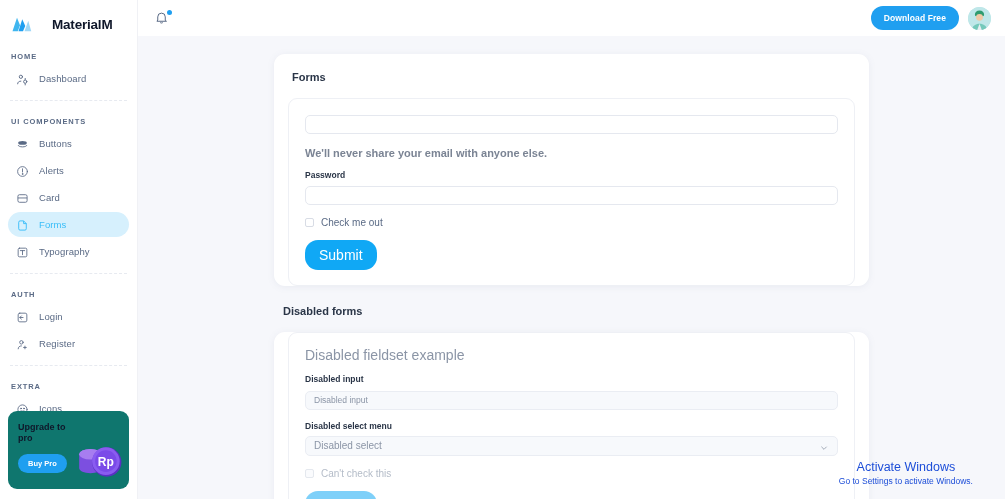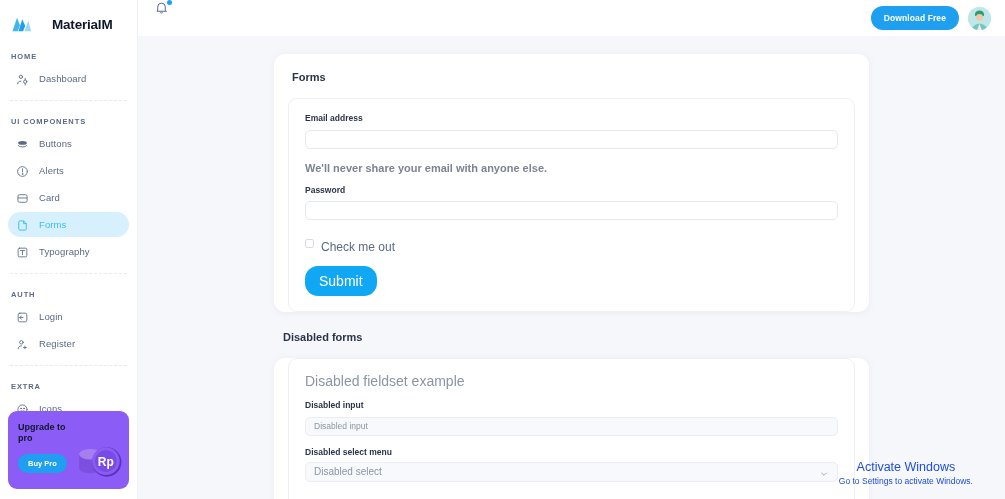--- a/index.html
+++ b/index.html
@@ -42,37 +42,37 @@
 
   .nav-divider {
     border-top: 1px dashed #e7eaf0;
     margin: 9px 10px 0 10px; height: 1px;
   }
 
   
   .upgrade-card {
     position: absolute; left: 8px; bottom: 10px;
     width: 121px; height: 78px;
-    background: #8b5cf6; border-radius: 9px;
+    background: #0f766e; border-radius: 9px;
     padding: 11px 10px 0 10px; overflow: hidden;
   }
   .upgrade-title { font-size: 9px; font-weight: bold; color: #0f172a; line-height: 1.25; width: 60px; }
   .buy-pro {
     margin-top: 9px; display: inline-block;
     background: #1f9ff0; color: #fff;
     font-size: 7.5px; font-weight: bold;
     padding: 5px 10px; border-radius: 11px; border: none; cursor: pointer;
   }
   .coin-art { position: absolute; right: 4px; bottom: 2px; width: 52px; height: 50px; }
 
   
   .main { flex: 1; display: flex; flex-direction: column; min-width: 0; position: relative; }
   .topbar {
     height: 36px; background: #ffffff;
-    display: flex; padding: 0 14px 0 16px;
+    display: flex; align-items: center; padding: 0 14px 0 16px;
     flex: 0 0 36px;
   }
   .bell-wrap { position: relative; width: 17px; height: 17px; cursor: pointer; }
   .bell-dot {
     position: absolute; right: -1px; top: 0px;
     width: 5px; height: 5px; border-radius: 50%; background: #1f9ff0;
   }
   .topbar-right { margin-left: auto; display: flex; align-items: center; gap: 9px; }
   .download-free {
     background: #1f9ff0; color: #fff; border: none; cursor: pointer;
@@ -107,21 +107,21 @@
     outline: none;
   }
   .f-help { font-size: 11px; color: #7b8494; margin-top: 13px; margin-bottom: 11px; display: block; font-weight: bold; }
   .f-gap { height: 11px; }
   .check-row { display: flex; align-items: center; gap: 7px; margin-top: 12px; }
   .cbox {
     width: 9px; height: 9px; border: 1px solid #d8dce5;
     border-radius: 2px; background: #fff; cursor: pointer; flex: 0 0 9px;
   }
   .cbox.dis { border-color: #e4e8ee; background: #fafbfd; cursor: default; }
-  .check-lbl { font-size: 12px; color: #5a6a85; margin-top: 8px; }
+  .check-lbl { font-size: 10px; color: #5a6a85; }
   .check-lbl.dis { color: #b4bcc8; }
   .btn-submit {
     margin-top: 12px; background: #10a8f5; color: #fff; border: none;
     font-size: 14px; padding: 7px 14px; border-radius: 13px; cursor: pointer;
     font-family: "Liberation Sans", sans-serif;
   }
   .btn-submit.dis { background: #7ed0f9; cursor: default; }
 
   .section-title { font-size: 11px; font-weight: bold; color: #2a3547; margin: 19px auto 11px auto; width: 595px; padding-left: 9px; }
 
@@ -321,21 +321,20 @@
           </svg>
         </span>
       </div>
     </header>
 
     <div class="content">
 
       <section class="card">
         <div class="card-head">Forms</div>
         <div class="inner-box">
-          <label class="f-label">Email address</label>
           <input class="f-input" type="text" value="" style="">
           <span class="f-help">We'll never share your email with anyone else.</span>
 
           <label class="f-label">Password</label>
           <input class="f-input" type="password" value="" style="">
 
           <div class="check-row">
             <span class="cbox"></span>
             <span class="check-lbl">Check me out</span>
           </div>

